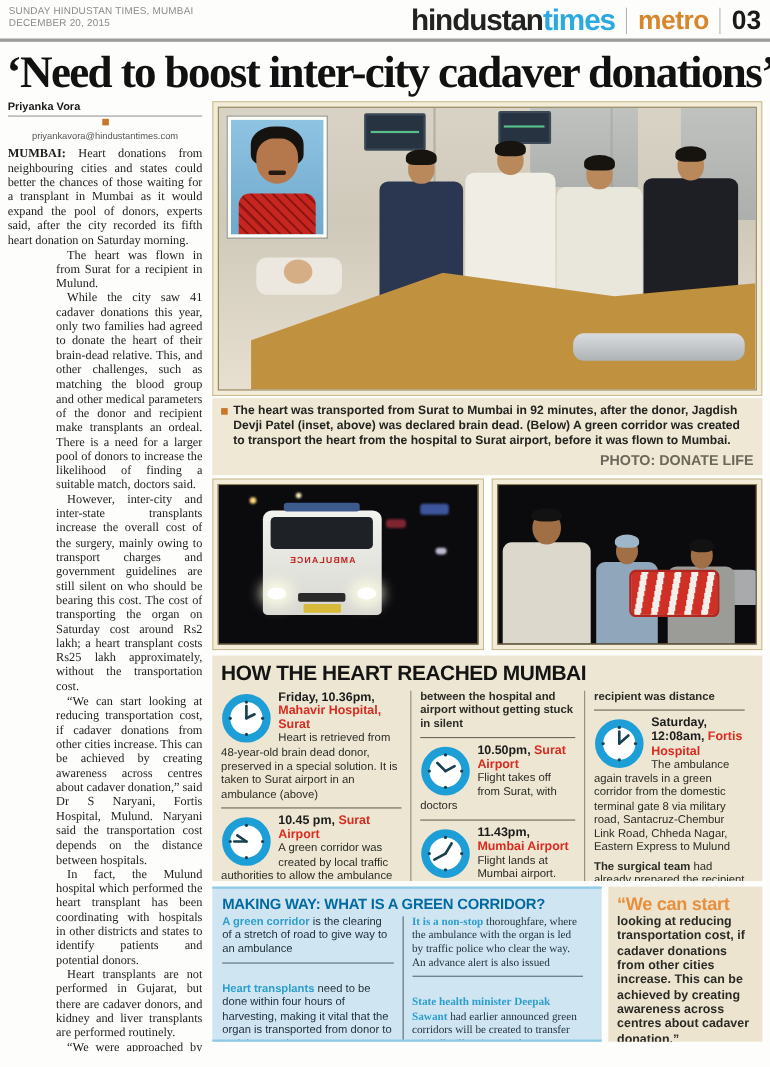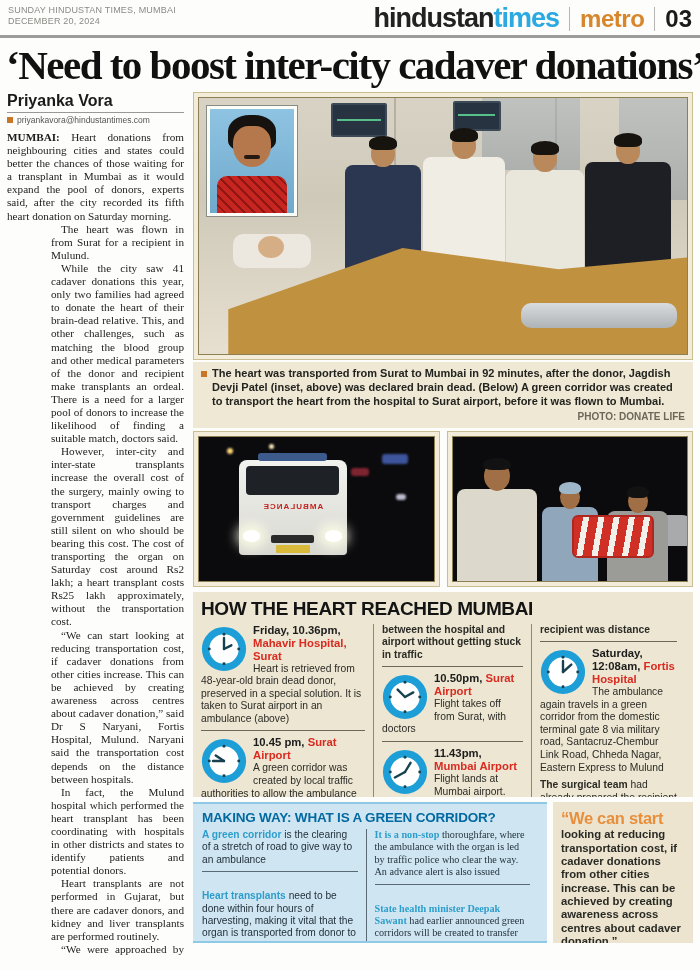--- a/index.html
+++ b/index.html
@@ -24,22 +24,22 @@
   
   .headline { font-family:"Liberation Serif", serif; font-weight:bold; font-size:41px;
     letter-spacing:-1.5px; padding:7px 6px 2px 6px; line-height:1; color:#111; white-space:nowrap; }
 
   
   .content { display:flex; gap:9px; padding:4px 7px 0 7px; height:868px; }
   .leftcol { width:177px; flex:0 0 177px; overflow:hidden; }
   .rightcol { flex:1; min-width:0; }
 
   
-  .byline-name { font-size:16px; font-weight:bold; border-bottom:1px solid #999; padding-bottom:2px; }
-  .byline-mail { display:flex; align-items:center; gap:4px; font-size:8.5px; color:#555; padding:2px 0 6px 0; }
+  .byline-name { font-size:10px; font-weight:bold; border-bottom:1px solid #999; padding-bottom:2px; }
+  .byline-mail { display:flex; align-items:center; gap:4px; font-size:8.5px; color:#555; padding:2px 0 6px 0;flex-direction:column; }
   .sq-icon { width:6px; height:6px; background:#c8762a; display:inline-block; flex:0 0 6px; }
 
   
   .article { font-family:"Liberation Serif", serif; font-size:11.2px; line-height:1.17;
     text-align:justify; color:#1c1c1c; }
   .article p { margin:0; }
   .article p + p { text-indent:10px;margin-left:44px; }
   .dateline { font-weight:bold; }
 
   
@@ -70,21 +70,21 @@
   .inset-photo { position:relative; width:100%; height:100%; background:linear-gradient(180deg,#8fc3e2,#6fa9cc); overflow:hidden; }
   .inset-hair { position:absolute; left:22%; top:6%; width:56%; height:34%; background:#161210; border-radius:46% 46% 30% 30%; }
   .inset-face { position:absolute; left:27%; top:16%; width:46%; height:40%; background:#b5784c; border-radius:45% 45% 55% 55%; }
   .inset-mo { position:absolute; left:40%; top:44%; width:20%; height:4%; background:#241a12; border-radius:2px; }
   .inset-shirt { position:absolute; left:8%; bottom:0; width:84%; height:36%; border-radius:10px 10px 0 0;
     background:repeating-linear-gradient(45deg,#c6261f 0 5px,#8f1612 5px 7px); }
 
   
   .caption { background:#eee8d5; padding:5px 8px 4px 8px; margin-top:2px;
     font-size:11px; font-weight:bold; line-height:1.25; color:#23231f; }
-  .caption .credit { font-weight:bold; color:#6d675a; font-size:10px; float:right; margin-top:3px; }
+  .caption .credit { font-weight:bold; color:#6d675a; font-size:13px; float:right; margin-top:3px; }
   .cap-row { display:flex; gap:5px; }
   .cap-row .sq-icon { margin-top:4px; background:#c8762a; }
 
   
   .photo-row { display:flex; gap:7px; margin-top:3px; }
   .photo-row .frame { flex:1; }
   .night { height:146px; background:#0b0b0e; }
   .lightdot { position:absolute; border-radius:50%; filter:blur(1px); }
 
   .van { position:absolute; left:17%; top:16%; width:46%; height:66%;
@@ -144,21 +144,21 @@
   .q-rest { font-size:11.3px; font-weight:bold; color:#2a2a25; line-height:1.18; }
 </style>
 </head>
 <body>
 
 <div class="page">
 
   <div class="masthead">
     <div class="edition">
       <div>SUNDAY HINDUSTAN TIMES, MUMBAI</div>
-      <div>DECEMBER 20, 2024</div>
+      <div>DECEMBER 20, 2015</div>
     </div>
     <div class="brandbox">
       <div class="brand"><span class="b1">hindustan</span><span class="b2">times</span></div>
       <div class="vline"></div>
       <div class="metro">metro</div>
       <div class="vline"></div>
       <div class="pageno">03</div>
     </div>
   </div>
 
@@ -317,21 +317,21 @@
                     <line x1="25" y1="25" x2="16" y2="19"></line>
                     <line x1="25" y1="25" x2="13" y2="25"></line>
                   </g>
                 </svg>
               <div class="t-head"><span class="t-time">10.45 pm,</span> <span class="t-place">Surat Airport</span></div>
               <div class="t-body">A green corridor was created by local traffic authorities to allow the ambulance to cover the 7km</div>
             </div>
           </div>
 
           <div class="tl-col c2">
-            <div class="tl-lead">between the hospital and airport without getting stuck in traffic</div>
+            <div class="tl-lead">between the hospital and airport without getting stuck in silent</div>
             <div class="tl-div"></div>
             <div>
               <svg class="clock" viewBox="0 0 50 50">
                   <circle cx="25" cy="25" r="20" fill="#fff" stroke="#1e9ed6" stroke-width="8"></circle>
                   <g fill="#17414f">
                     <circle cx="25" cy="9" r="1.6"></circle>
                     <circle cx="41" cy="25" r="1.6"></circle>
                     <circle cx="25" cy="41" r="1.6"></circle>
                     <circle cx="9" cy="25" r="1.6"></circle>
                   </g>

